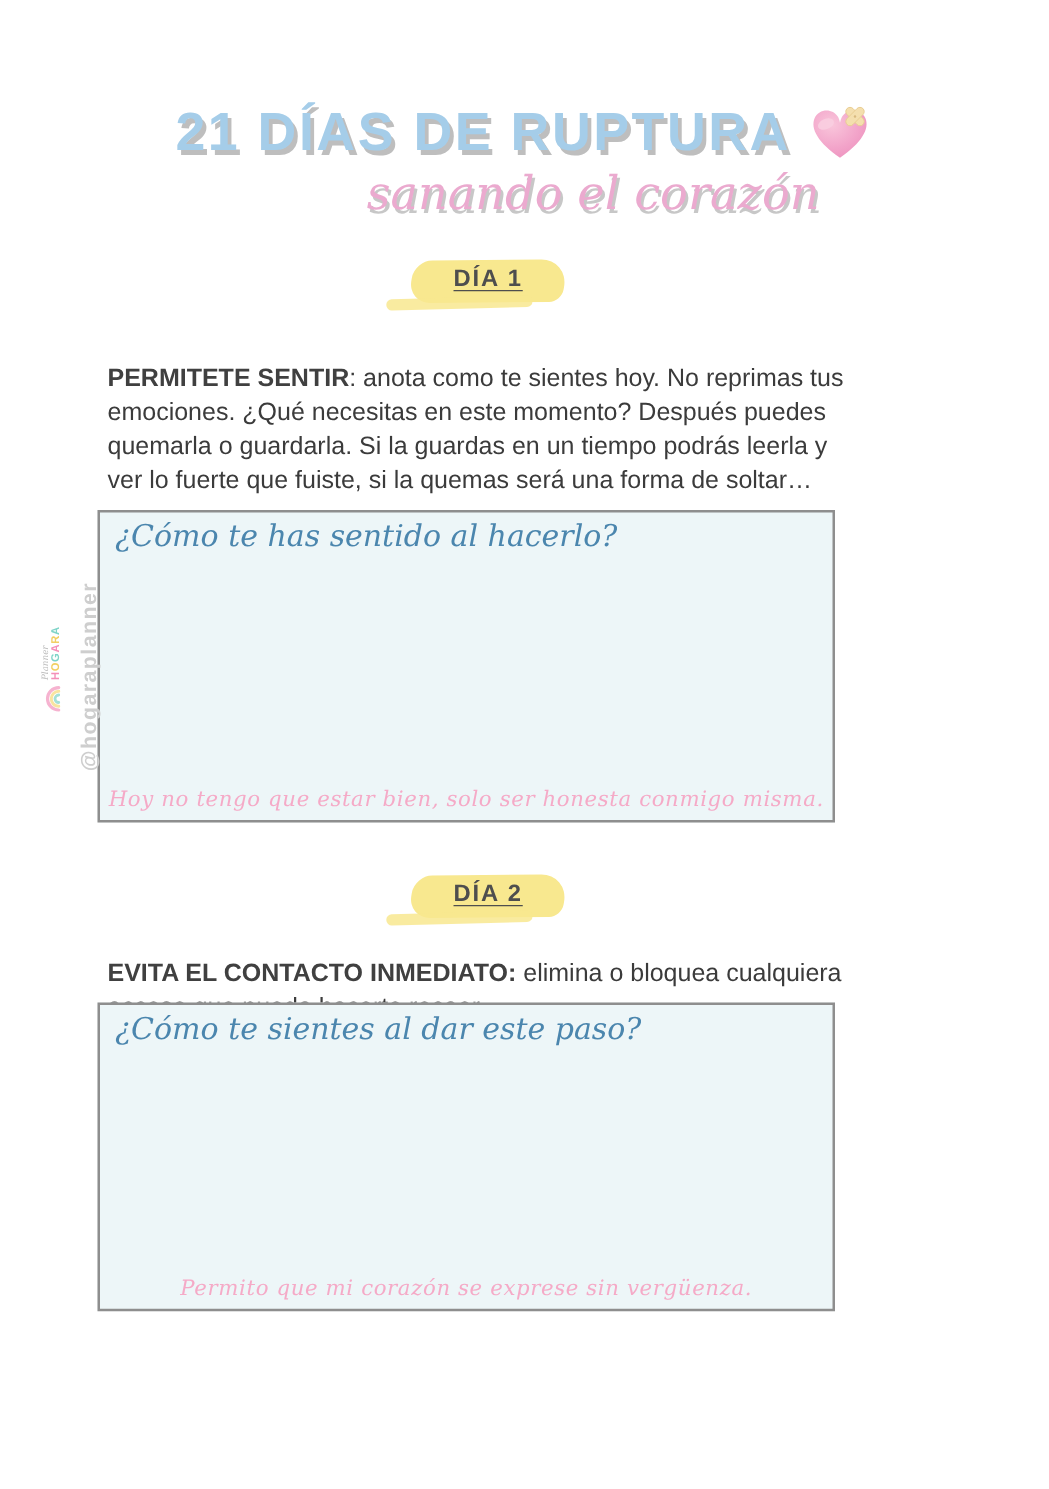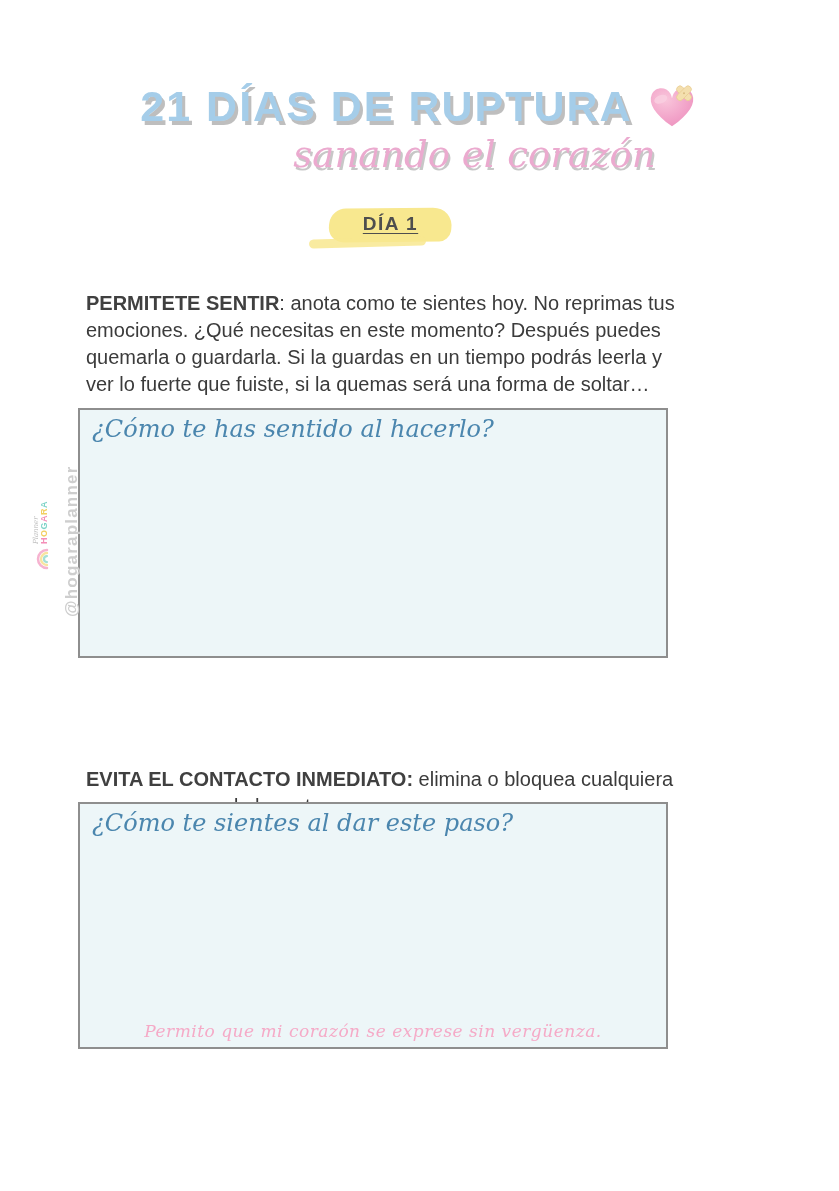--- a/index.html
+++ b/index.html
@@ -130,22 +130,28 @@
   <div class="badge-row day1">
     <span class="badge">
       <span class="badge-label">DÍA 1</span>
     </span>
   </div>
 
   <p class="para day1"><strong>PERMITETE SENTIR</strong><span>:</span><span> anota como te sientes hoy. No reprimas tus emociones. ¿Qué necesitas en este momento? Después puedes quemarla o guardarla. Si la guardas en un tiempo podrás leerla y ver lo fuerte que fuiste, si la quemas será una forma de soltar…</span></p>
 
   <div class="notebox day1">
     <div class="prompt">¿Cómo te has sentido al hacerlo?</div>
+    <div class="affirmation">Hoy no tengo que estar bien, solo ser honesta conmigo misma.</div>
   </div>
 
+  <div class="badge-row day2">
+    <span class="badge">
+      <span class="badge-label">DÍA 2</span>
+    </span>
+  </div>
 
   <p class="para day2"><strong>EVITA EL CONTACTO INMEDIATO:</strong><span></span><span> elimina o bloquea cualquiera acceso que pueda hacerte recaer.</span></p>
 
   <div class="notebox day2">
     <div class="prompt">¿Cómo te sientes al dar este paso?</div>
     <div class="affirmation">Permito que mi corazón se exprese sin vergüenza.</div>
   </div>
 
   <div class="watermark">
     <div class="wm-text">@hogaraplanner</div>

